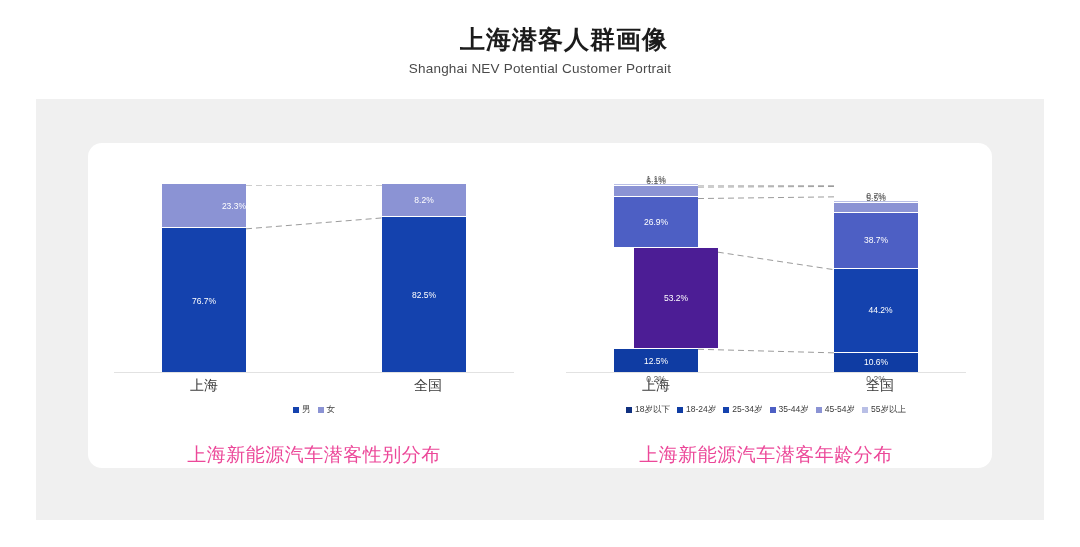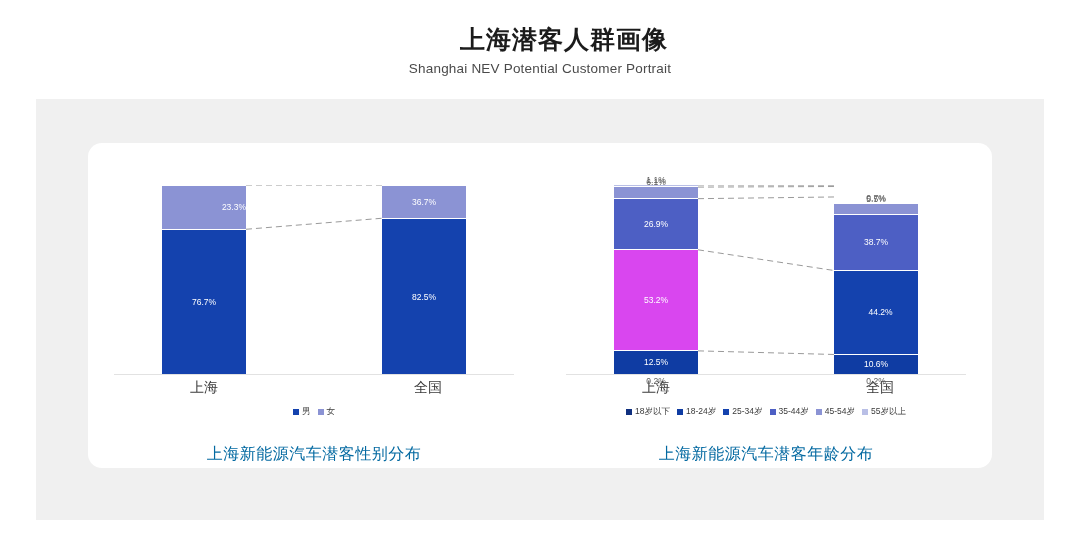--- a/index.html
+++ b/index.html
@@ -107,21 +107,21 @@
   .legend{
     display:flex;flex-wrap:nowrap;justify-content:center;
     gap:7px;margin-top:9px;
   }
   .legend-item{display:flex;align-items:center;gap:3px;}
   .swatch{width:6px;height:6px;display:inline-block;}
   .legend-label{font-size:8.5px;color:#3a3a3a;white-space:nowrap;}
 
   
   .caption{
-    margin-top:26px;font-size:16px;color:#0369a1;
+    margin-top:26px;font-size:19px;color:#ec4899;
     letter-spacing:.5px;
   }
 </style>
 </head>
 <body>
 
 <div class="page">
 
   <div class="header">
     <div class="title">上海潜客人群画像</div>
@@ -145,21 +145,21 @@
               </div>
               <div class="seg" style="height: 44.27px; background: rgb(139, 147, 212); justify-content: flex-end;">
                 <span class="val">23.3%</span>
               </div>
             </div>
           <div class="bar right" id="bar-g-1">
               <div class="seg" style="height: 156.75px; background: rgb(20, 66, 174);">
                 <span class="val">82.5%</span>
               </div>
               <div class="seg" style="height: 33.25px; background: rgb(139, 147, 212);">
-                <span class="val">36.7%</span>
+                <span class="val">8.2%</span>
               </div>
             </div>
           <div class="axis-line"></div>
         </div>
         <div class="cats">
           <div class="cat left">上海</div>
           <div class="cat right">全国</div>
         </div>
         <div class="legend" id="legend-g">
             <div class="legend-item">
@@ -184,21 +184,21 @@
               <line x1="112" y1="2.0900000000000034" x2="248" y2="1.5200000000000102"></line>
               <line x1="112" y1="0" x2="248" y2="0.18999999999999773"></line>
             </svg>
           <div class="bar left" id="bar-a-0">
               <div class="seg tiny below" style="height: 0.38px; background: rgb(16, 48, 127);">
                 <span class="val">0.2%</span>
               </div>
               <div class="seg" style="height: 23.75px; background: rgb(15, 60, 163);">
                 <span class="val">12.5%</span>
               </div>
-              <div class="seg" style="height: 101.08px; background: #d946ef;">
+              <div class="seg" style="height: 101.08px; background: #4c1d95; margin-left: 20px;">
                 <span class="val">53.2%</span>
               </div>
               <div class="seg" style="height: 51.11px; background: rgb(77, 95, 196); justify-content: center;">
                 <span class="val">26.9%</span>
               </div>
               <div class="seg tiny" style="height: 11.59px; background: rgb(139, 147, 212);">
                 <span class="val">6.1%</span>
               </div>
               <div class="seg tiny" style="height: 2.09px; background: rgb(185, 191, 230);">
                 <span class="val">1.1%</span>

